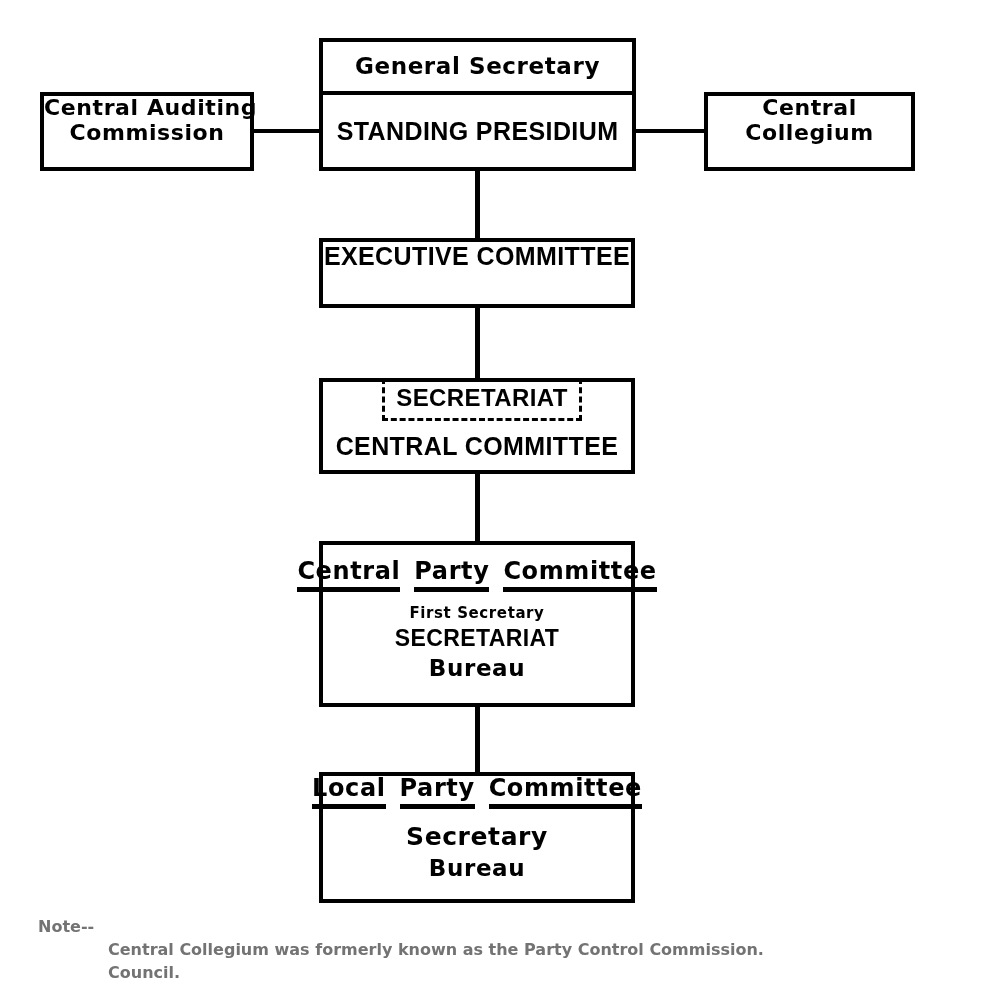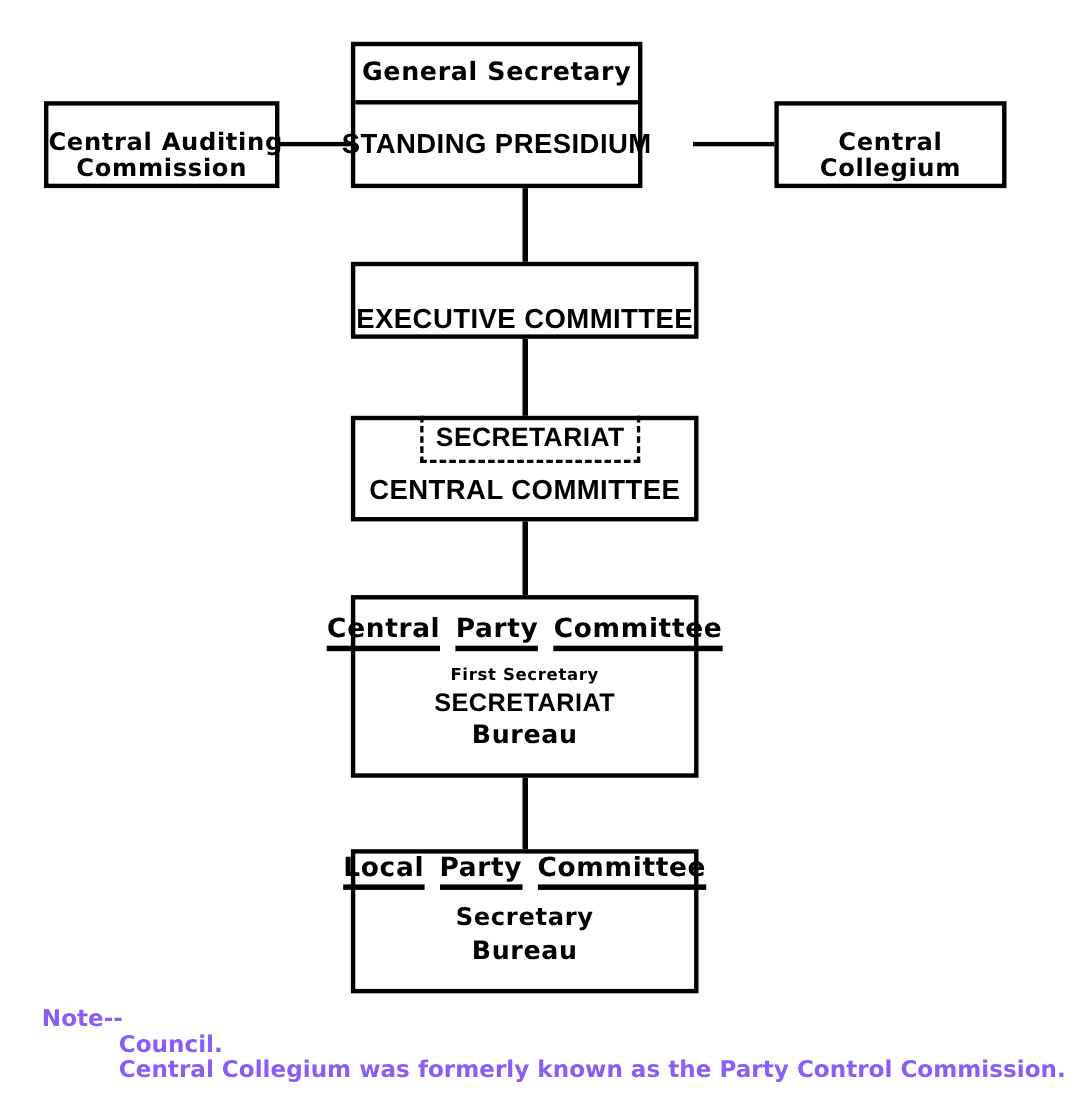--- a/index.html
+++ b/index.html
@@ -22,21 +22,21 @@
 
   
   .node-box {
     position: absolute;
     box-sizing: border-box;
     border: 4px solid #000000;
     background: #ffffff;
     display: flex;
     flex-direction: column;
     align-items: stretch;
-    justify-content: flex-end;
+    justify-content: flex-start;
     z-index: 3;
   }
   .node-line {
     text-align: center;
     line-height: 1.12;
     white-space: nowrap;
     color: #000000;
   }
 
   
@@ -118,23 +118,23 @@
   }
 
   
   #footnote {
     position: absolute;
     left: 38px;
     top: 915px;
     width: 900px;
     font-family: "DejaVu Sans", sans-serif;
     font-weight: bold;
-    font-size: 21px;
+    font-size: 16px;
     line-height: 23px;
-    color: #8b5cf6;
+    color: #737373;
     z-index: 2;
   }
   .fn-row {
     display: flex;
     align-items: flex-start;
     white-space: nowrap;
   }
   .fn-tag {
     flex: 0 0 auto;
     width: 70px;
@@ -152,21 +152,21 @@
 <div id="chart-root">
 
   <div class="connector-h" style="left:250px; top:129px; width:76px;"></div>
   <div class="connector-h" style="left:630px; top:129px; width:78px;"></div>
 
   <div class="connector-v" style="left:475px; top:167px; width:5px; height:75px;"></div>
   <div class="connector-v" style="left:475px; top:304px; width:5px; height:78px;"></div>
   <div class="connector-v" style="left:475px; top:470px; width:5px; height:75px;"></div>
   <div class="connector-v" style="left:475px; top:703px; width:5px; height:73px;"></div>
 
-  <div class="node-box" id="box-presidium" style="left:319px; top:38px; width:265px; height:133px;">
+  <div class="node-box" id="box-presidium" style="left:319px; top:38px; width:317px; height:133px;">
     <div id="presidium-upper" style="height:53px;">
       <span class="node-line t-mixed" style="font-size:23px;">General Secretary</span>
     </div>
     <div id="presidium-lower">
       <span class="node-line t-caps" style="font-size:25px;">STANDING PRESIDIUM</span>
     </div>
   </div>
 
   <div class="node-box" style="left:40px; top:92px; width:214px; height:79px;">
     <div class="node-line t-mixed" style="font-size:22px;">Central Auditing</div>
@@ -199,29 +199,29 @@
     <div class="node-line t-caps" style="font-size:23px; margin-top:4px;">SECRETARIAT</div>
     <div class="node-line t-mixed" style="font-size:23px; margin-top:4px;">Bureau</div>
   </div>
 
   <div class="node-box" style="left:319px; top:772px; width:316px; height:131px; justify-content:flex-start; ">
     <div class="underlined-heading t-mixed" style="font-size:24px;">
       <span class="uw">Local</span>
       <span class="uw">Party</span>
       <span class="uw">Committee</span>
     </div>
-    <div class="node-line t-mixed" style="font-size:22px; margin-top:14px;">Secretary</div>
+    <div class="node-line t-mixed" style="font-size:25px; margin-top:14px;">Secretary</div>
     <div class="node-line t-mixed" style="font-size:23px; margin-top:5px;">Bureau</div>
   </div>
 
   <div id="footnote">
     <div class="fn-row">
       <span class="fn-tag">Note--</span>
     </div>
     <div class="fn-row fn-indent">
+      <span class="fn-body">Central Collegium was formerly known as the Party Control Commission.</span>
+    </div>
+    <div class="fn-row fn-indent">
       <span class="fn-body">Council.</span>
     </div>
-    <div class="fn-row fn-indent">
-      <span class="fn-body">Central Collegium was formerly known as the Party Control Commission.</span>
-    </div>
   </div>
 
 </div>
 
 </body></html>

